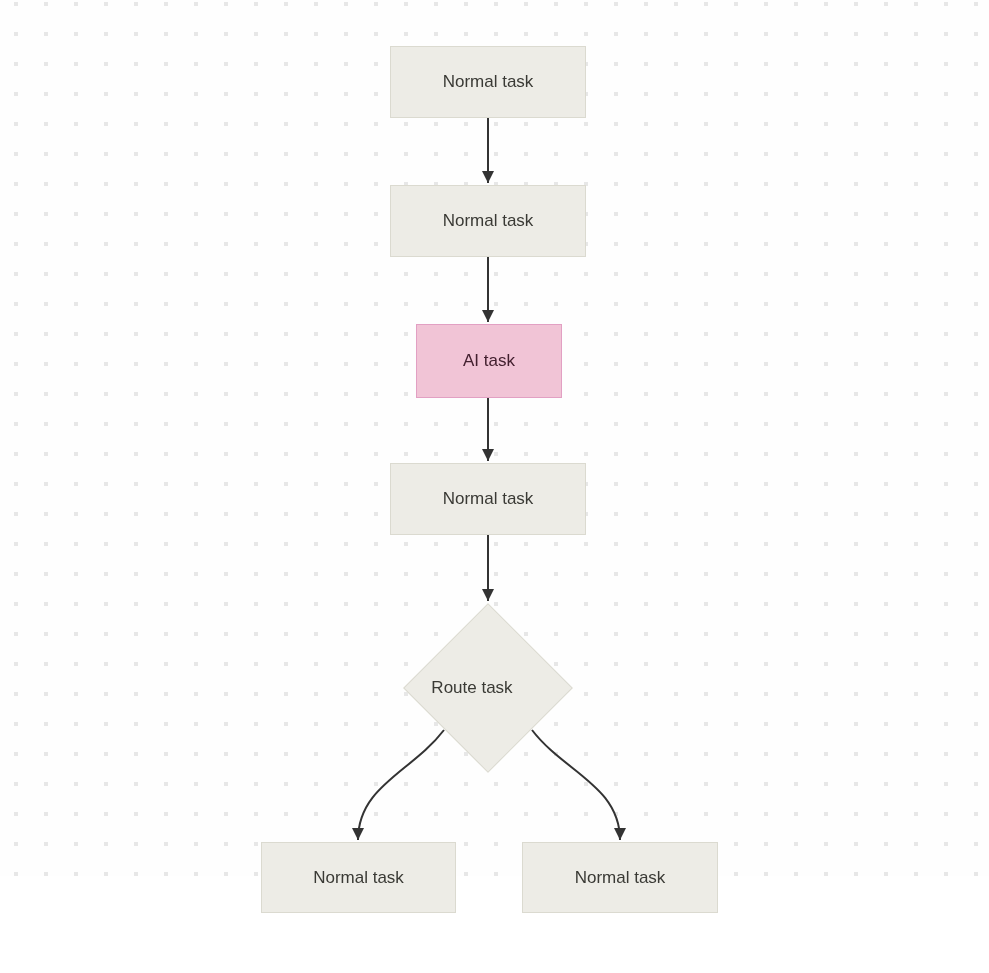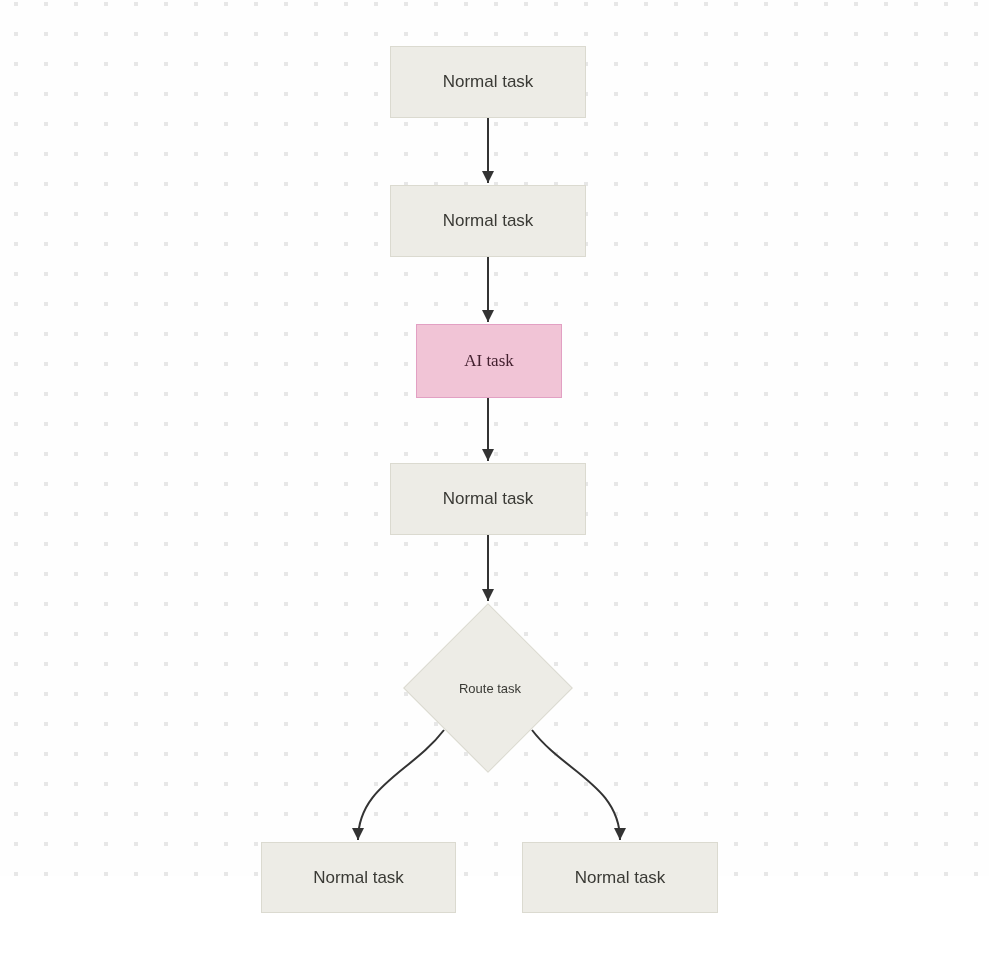--- a/index.html
+++ b/index.html
@@ -49,39 +49,39 @@
     text-align: center;
     cursor: default;
   }
   .node.ai {
     background: var(--ai-fill);
     border-color: var(--ai-border);
     color: var(--ai-text);
   }
   .node-a { left: 390px; top: 46px;  width: 196px; height: 72px; }
   .node-b { left: 390px; top: 185px; width: 196px; height: 72px; }
-  .node-c { left: 416px; top: 324px; width: 146px; height: 74px; font-family: Liberation Serif, serif; }
+  .node-c { left: 416px; top: 324px; width: 146px; height: 74px; }
   .node-d { left: 390px; top: 463px; width: 196px; height: 72px; }
   .node-f { left: 261px; top: 842px; width: 195px; height: 71px; }
   .node-g { left: 522px; top: 842px; width: 196px; height: 71px; }
   .diamond-shape {
     position: absolute;
     left: 428px; top: 628px;
     width: 120px; height: 120px;
     background: var(--node-fill);
     border: 1px solid var(--node-border);
     transform: rotate(45deg);
   }
   .diamond-label {
     position: absolute;
-    left: 405px; top: 676px;
+    left: 387px; top: 676px;
     width: 170px; height: 24px;
     display: flex; align-items: center; justify-content: center;
     color: var(--node-text);
-    font-size: 13px;
+    font-size: 17px;
   }
 </style>
 </head>
 <body>
 
 <div class="canvas">
 
   <svg class="edge-layer" width="989" height="973" viewBox="0 0 989 973" xmlns="http://www.w3.org/2000/svg">
     <defs>
       <marker id="arrowhead" viewBox="0 0 10 10" refX="10" refY="5" markerWidth="6" markerHeight="6" orient="auto">

